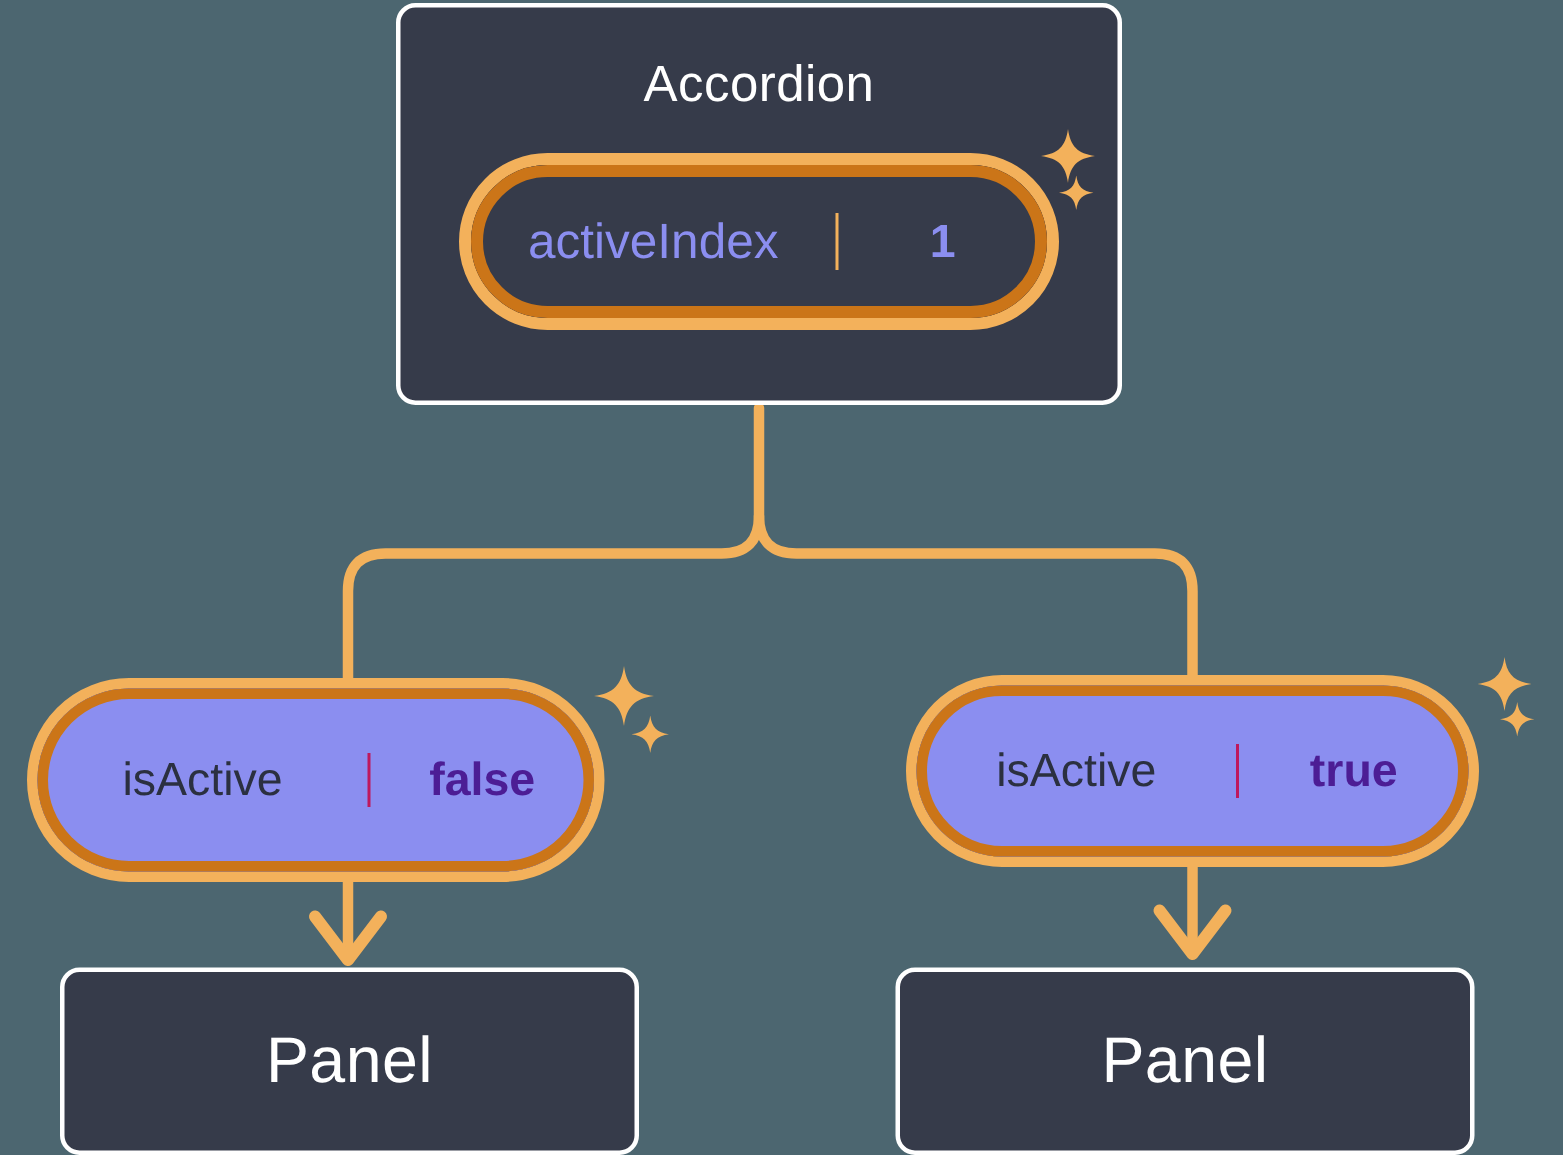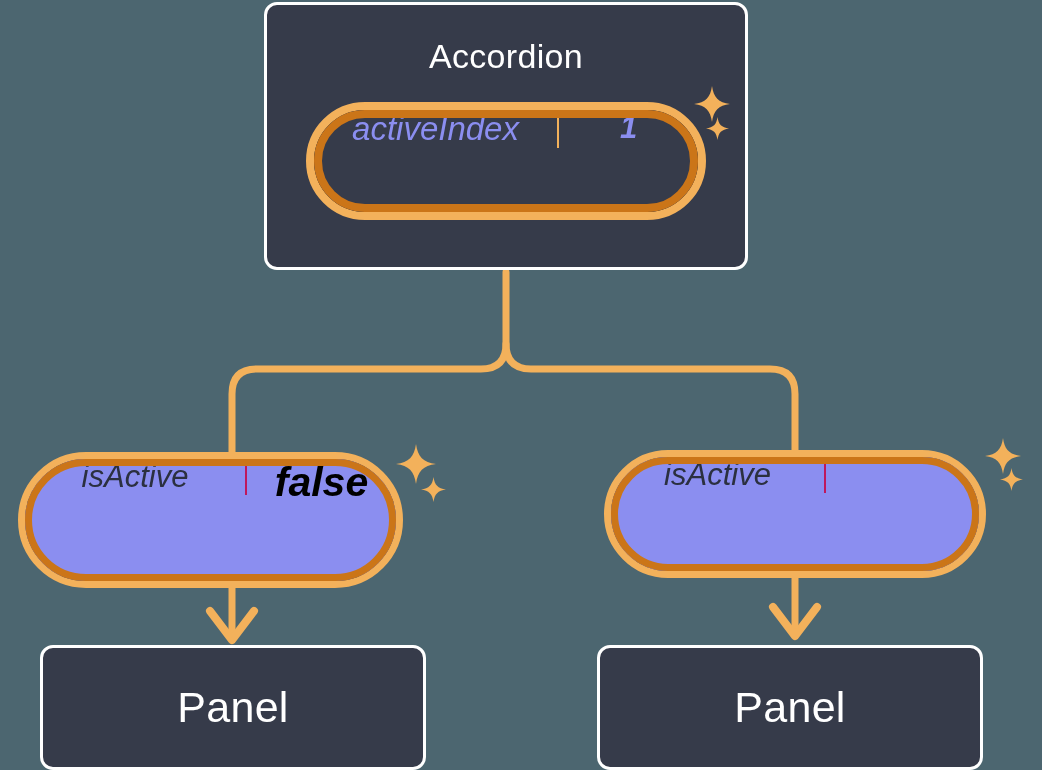--- a/index.html
+++ b/index.html
@@ -76,25 +76,24 @@
     border-radius: 999px;
     
     border: 7px solid #f3b15b;
     outline: 7px solid #cb7518;
     outline-offset: -14px;
     background: #363b4a;
     padding: 0;
   }
   .pill-inner {
     display: flex;
-    align-items: flex-start;
+    align-items: center;
     flex: 1 1 auto;
     border-radius: 999px;
     overflow: hidden;
-    font-style: italic;
   }
   .pill-key, .pill-val {
     display: flex;
     align-items: center;
     justify-content: center;
     white-space: nowrap;
     box-sizing: border-box;
   }
 
   
@@ -116,22 +115,22 @@
   }
 
   
   .pill.purple .pill-inner { background: #8b8ef0; }
   .pill.purple .pill-key {
     color: #2b3040;
     font-size: 31px;
     border-right: 2px solid #be185d;
   }
   .pill.purple .pill-val {
-    color: #000000;
-    font-size: 41px;
+    color: #4c1d95;
+    font-size: 31px;
     font-weight: bold;
   }
 
   #pill-activeindex {
     left: 306px;
     top: 102px;
     width: 400px;
     height: 118px;
   }
   #pill-activeindex .pill-key { width: 245px; }
@@ -234,20 +233,21 @@
     </svg>
   </div>
 
   <div class="node-box panel-box" id="panel-left">
     <div class="node-title">Panel</div>
   </div>
 
   <div class="pill purple" id="pill-isactive-right">
     <div class="pill-inner">
       <div class="pill-key">isActive</div>
+      <div class="pill-val">true</div>
     </div>
   </div>
 
   <div class="sparkle" style="left:985px; top:438px;">
     <svg width="36" height="36" viewBox="0 0 36 36">
       <path fill="#f3b15b" d="M18 0 C19.6 11.6 24.4 16.4 36 18 C24.4 19.6 19.6 24.4 18 36 C16.4 24.4 11.6 19.6 0 18 C11.6 16.4 16.4 11.6 18 0 Z"></path>
     </svg>
   </div>
   <div class="sparkle" style="left:1000px; top:468px;">
     <svg width="23" height="23" viewBox="0 0 36 36">

